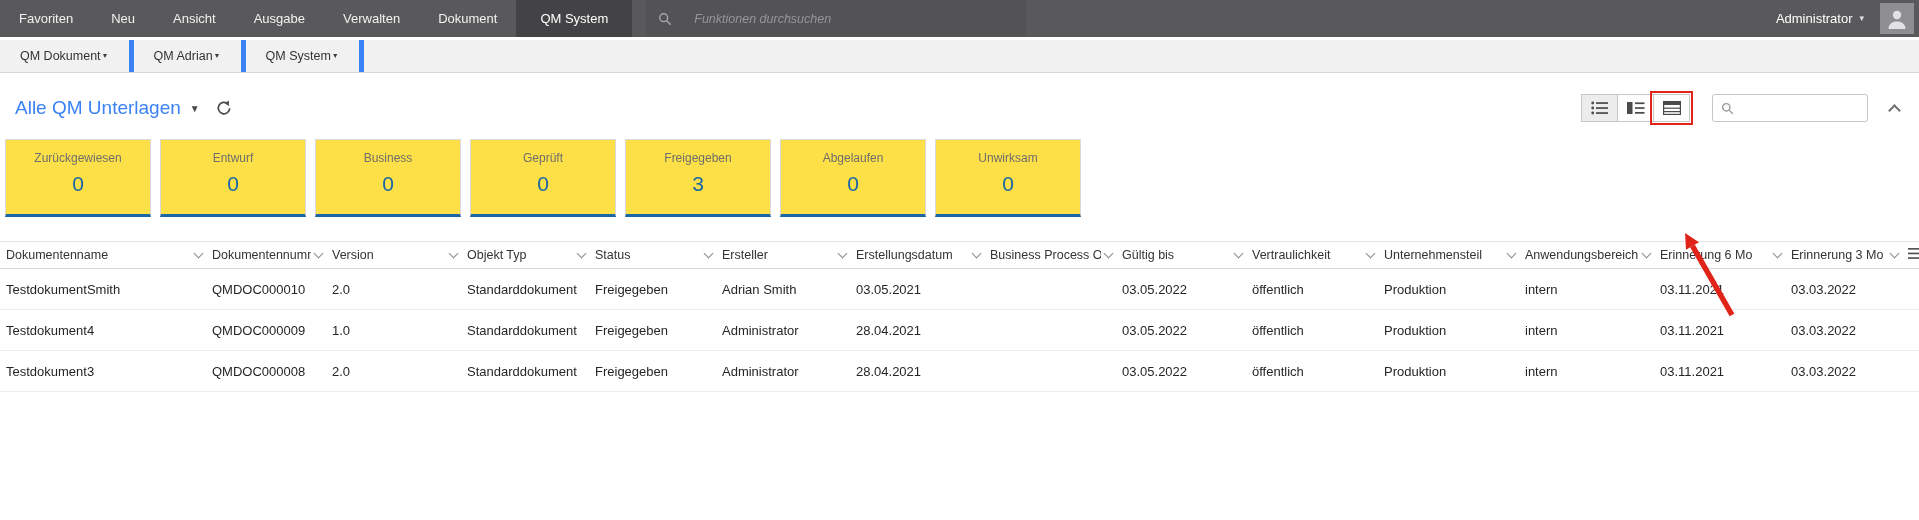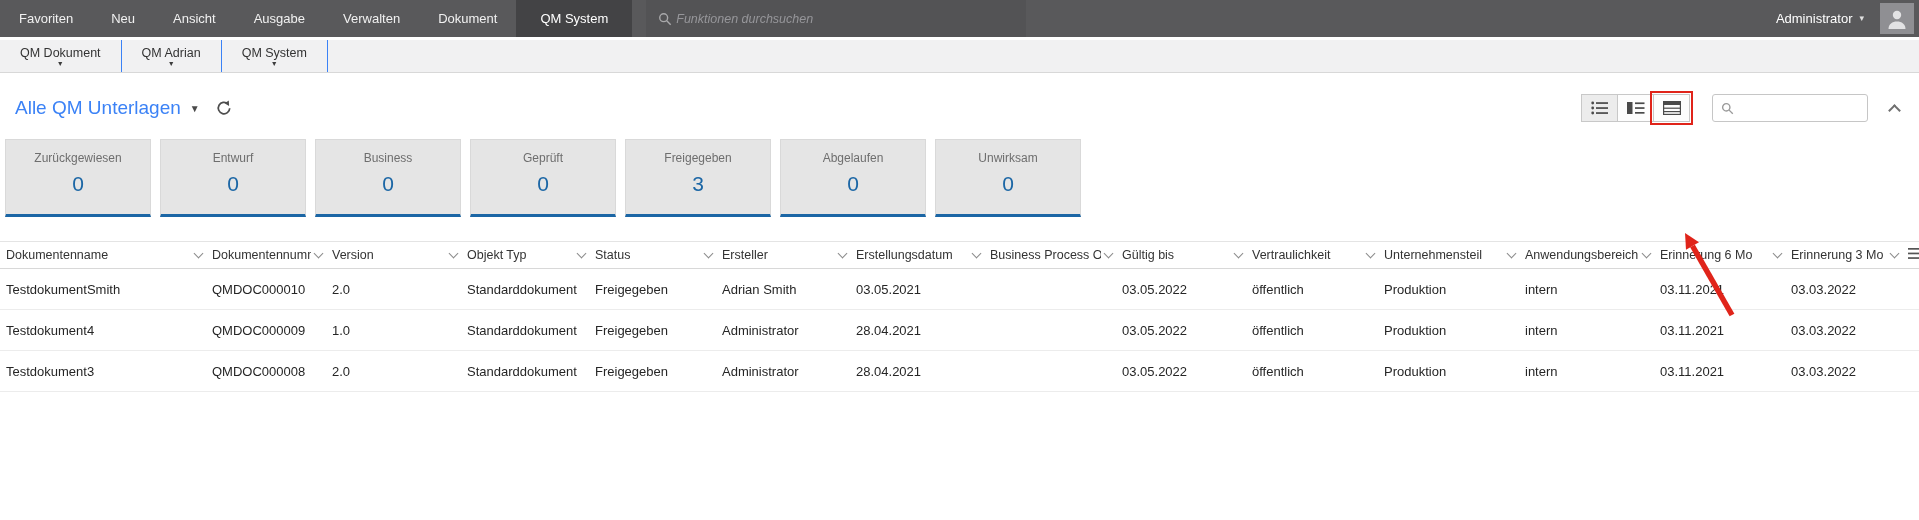--- a/index.html
+++ b/index.html
@@ -14,48 +14,48 @@
     width:1919px;height:520px;overflow:hidden;background:#fff;
     font-family:"Liberation Sans",sans-serif;position:relative;
   }
   
   .topbar{height:37px;background:var(--topbar);display:flex;align-items:stretch;color:#fff;}
   .menu-item{display:flex;align-items:center;padding:14px 19px;font-size:13px;color:#f1f1f1;cursor:pointer;}
   .topbar-tab{display:flex;align-items:center;padding:0 24px;font-size:13px;background:var(--tab);color:#fff;}
   .topbar-search{display:flex;align-items:center;margin-left:14px;padding:0 12px;width:380px;background:rgba(0,0,0,0.06);}
   .topbar-search input{
     background:transparent;border:none;outline:none;color:#d5d5d7;
-    font-size:12.5px;margin-left:2px;flex:1;font-family:inherit;
+    font-size:12.5px;margin-left:20px;flex:1;font-family:inherit;
   }
   .topbar-search input::placeholder{color:#96969a;font-style:italic;}
   .topbar-right{margin-left:auto;display:flex;align-items:center;padding-right:5px;}
   .user-menu{display:flex;align-items:center;gap:7px;font-size:13px;padding:0 10px;cursor:pointer;}
   .caret-xs{font-size:9px;color:#e0e0e0;line-height:1;}
   .avatar{width:34px;height:31px;background:#8f8f93;display:flex;align-items:center;justify-content:center;margin-left:6px;overflow:hidden;cursor:pointer;}
   
   .ribbon{height:36px;background:#f1f1f2;border-top:3px solid #fff;border-bottom:1px solid #d8d8d8;display:flex;}
-  .ribbon-item{display:flex;flex-direction:column;align-items:center;justify-content:center;gap:1px;padding:0 20px 0;border-right:1px solid #3b82f6;font-size:12.5px;color:#333;cursor:pointer;}
+  .ribbon-item{display:flex;flex-direction:row;align-items:center;justify-content:center;gap:1px;padding:0 20px 0;border-right:5px solid #3b82f6;font-size:12.5px;color:#333;cursor:pointer;}
   .caret-sm{font-size:7px;color:#3c3c3c;line-height:6px;}
   
   .view-header{display:flex;align-items:center;height:34px;padding:0 16px 0 15px;margin-top:18px;}
   .view-title{font-size:19px;font-weight:400;color:#3b82f6;margin:0;}
   .title-caret{font-size:10px;color:#4a4a4a;margin-left:9px;cursor:pointer;}
   .refresh-btn{margin-left:16px;display:flex;align-items:center;cursor:pointer;}
   .view-tools{margin-left:auto;display:flex;align-items:center;}
   .toggle-group{display:flex;}
   .toggle-btn{width:37px;height:28px;border:1px solid #c8c8c8;background:#fdfdfd;display:flex;align-items:center;justify-content:center;margin-left:-1px;position:relative;cursor:pointer;}
   .toggle-btn.selected{background:#ececec;}
   .toggle-btn.annotated::after{content:"";position:absolute;left:-4px;top:-4px;right:-4px;bottom:-4px;border:2px solid var(--annot);pointer-events:none;}
   .search-box{margin-left:22px;width:156px;height:28px;border:1px solid #c6c6c6;border-radius:3px;display:flex;align-items:center;padding:0 8px;background:#fff;}
   .search-box input{border:none;outline:none;flex:1;font-size:12px;margin-left:7px;font-family:inherit;color:#333;min-width:0;}
   .collapse-btn{margin-left:22px;margin-right:4px;cursor:pointer;display:flex;align-items:center;}
   .chev-up{width:9px;height:9px;border-left:2px solid #6f6f6f;border-top:2px solid #6f6f6f;transform:rotate(45deg);margin-top:4px;}
   
   .cards{display:flex;gap:9px;padding:14px 0 0 5px;}
-  .card{width:146px;height:78px;border:1px solid #d9d9d9;border-bottom:3px solid var(--accent);background:#e5e5e5;display:flex;flex-direction:column;align-items:center;cursor:pointer;}
+  .card{width:146px;height:78px;border:1px solid #d9d9d9;border-bottom:3px solid var(--accent);background:#fde047;display:flex;flex-direction:column;align-items:center;cursor:pointer;}
   .card-label{margin-top:11px;font-size:12px;color:#6e6e6e;}
   .card-value{margin-top:7px;font-size:21px;color:var(--accent);}
   
   .doc-table{margin-top:24px;border-collapse:collapse;table-layout:fixed;width:1919px;}
   .doc-table th{height:27px;border-top:1px solid #e4e4e4;border-bottom:1px solid #d8d8d8;font-size:12.5px;font-weight:400;color:#333;text-align:left;padding:0 4px;white-space:nowrap;overflow:hidden;cursor:pointer;}
   .th-inner{display:flex;align-items:center;justify-content:space-between;gap:4px;}
   .th-label{overflow:hidden;white-space:nowrap;}
   .chev-down{flex:0 0 auto;width:7px;height:7px;border-right:1.6px solid #8a8a8a;border-bottom:1.6px solid #8a8a8a;transform:rotate(45deg);margin-top:-3px;margin-right:2px;cursor:pointer;}
   .th-options{cursor:pointer;}
   .doc-table td{height:41px;border-bottom:1px solid #ececec;font-size:13px;color:#262626;padding:0 4px;white-space:nowrap;overflow:hidden;}

